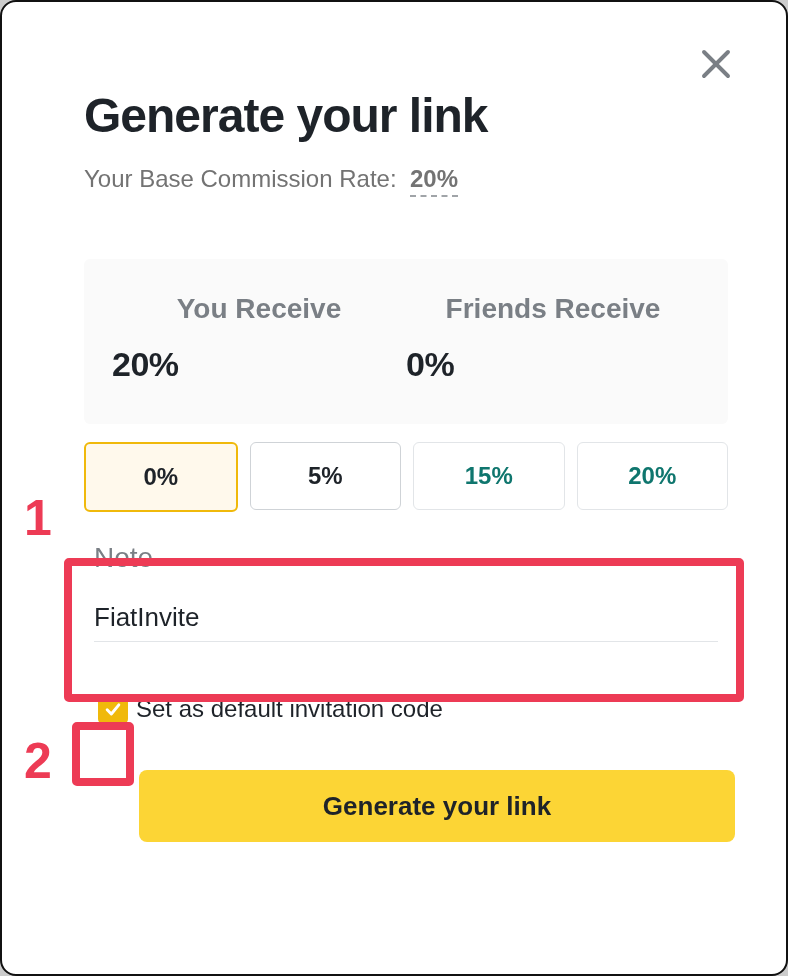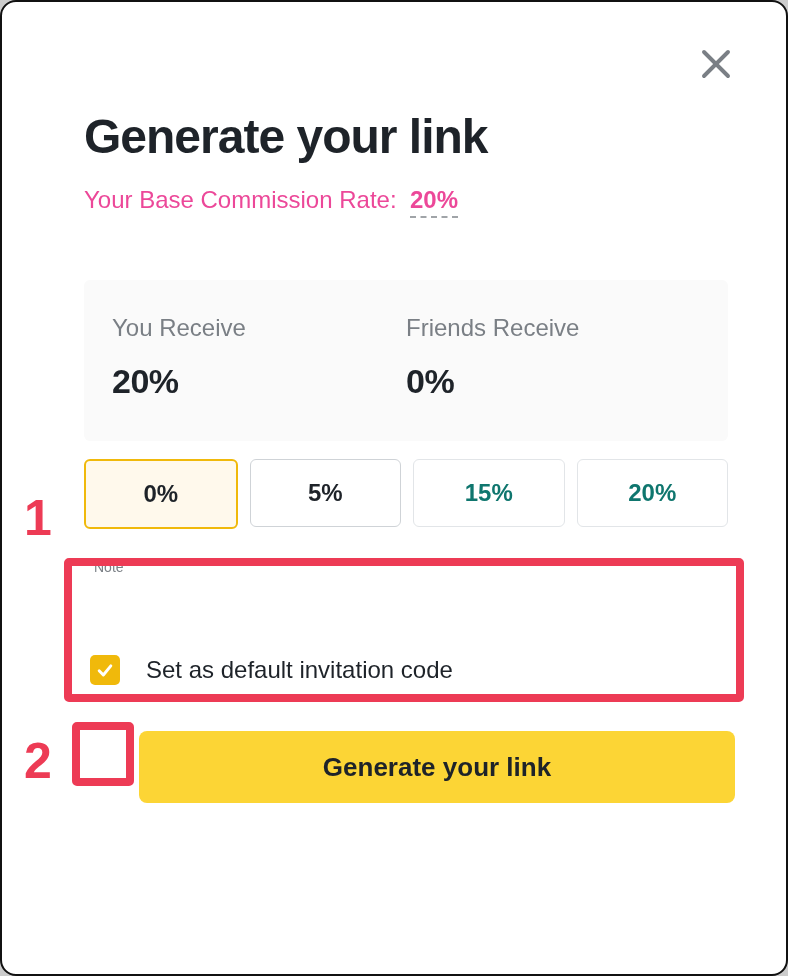--- a/index.html
+++ b/index.html
@@ -10,21 +10,21 @@
     color:#1e2329;
   }
   .modal{
     position:relative;
     box-sizing:border-box;
     width:788px;
     height:976px;
     background:#fff;
     border:2px solid #111;
     border-radius:16px;
-    padding:49px 34px 34px 34px;
+    padding:28px 34px 34px 34px;
     overflow:hidden;
   }
   .close-btn{
     position:absolute;
     top:44px;
     right:52px;
     width:36px;
     height:36px;
     cursor:pointer;
   }
@@ -35,42 +35,43 @@
   }
   .title{
     font-size:48px;
     font-weight:800;
     letter-spacing:-1px;
     margin:58px 0 22px 0;
   }
   .line{
     font-size:24px;
     font-weight:500;
-    color:#ec4899;
+    color:#737373;
     margin:0 0 6px 0;
   }
   .base-rate{
     font-weight:700;
     border-bottom:2px dashed #a0a4a8;
     padding-bottom:2px;
     display:inline-block;
   }
   .rate-box{
     margin-top:62px;
     background:#fafafa;
     border-radius:6px;
     display:flex;
     padding:34px 28px 40px 28px;
   }
   .rate-col{flex:1;}
   .rate-label{
-    font-size:24px;
+    font-size:28px;
     color:#7a7f85;
-    font-weight:400;
+    font-weight:700;
     margin-bottom:20px;
+    text-align:center;
   }
   .rate-val{
     font-size:34px;
     font-weight:800;
     letter-spacing:-0.5px;
   }
   .options{
     margin-top:18px;
     display:flex;
     gap:12px;
@@ -98,21 +99,21 @@
     color:#0f766e;
     border-color:#e2e5e8;
     cursor:default;
   }
   .note-wrap{
     position:relative;
     margin-top:8px;
     padding:22px 10px 16px 10px;
   }
   .note-label{
-    font-size:14px;
+    font-size:28px;
     color:#7a7f85;
     font-weight:400;
     margin-bottom:28px;
   }
   .note-input{
     width:100%;
     border:none;
     border-bottom:1px solid #e2e5e8;
     font-size:26px;
     font-weight:500;
@@ -146,23 +147,23 @@
     color:#ed3b55;
     font-size:50px;
     font-weight:700;
     font-family:Arial,sans-serif;
   }
   .m1{left:22px; top:487px;}
   .m2{left:22px; top:730px;}
   .default-row{
     display:flex;
     align-items:center;
-    gap:26px;
+    gap:8px;
     margin-top:36px;
-    margin-left:6px;
+    margin-left:14px;
     text-align:right;
   }
   .checkbox{
     width:30px;
     height:30px;
     border-radius:5px;
     background:#f0b90b;
     display:flex;
     align-items:center;
     justify-content:center;
@@ -222,20 +223,21 @@
 
     <div class="options">
       <div class="opt selected">0%</div>
       <div class="opt">5%</div>
       <div class="opt disabled">15%</div>
       <div class="opt disabled">20%</div>
     </div>
 
     <div class="note-wrap">
       <div class="note-label">Note</div>
+      <input class="note-input" type="text" value="FiatInvite" style="">
     </div>
 
     <div class="default-row">
       <div class="checkbox">
         <svg viewBox="0 0 24 24">
           <polyline points="5,13 10,18 19,7" fill="none" stroke="#ffffff" stroke-width="3.5" stroke-linecap="round" stroke-linejoin="round"></polyline>
         </svg>
       </div>
       <div class="default-label">Set as default invitation code</div>
     </div>

